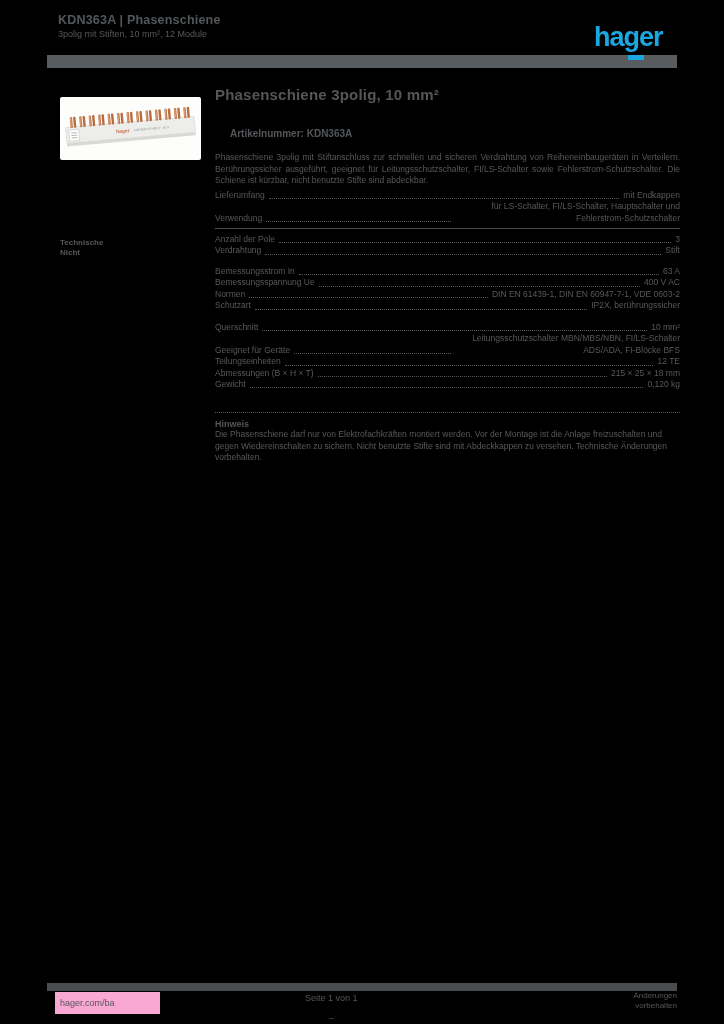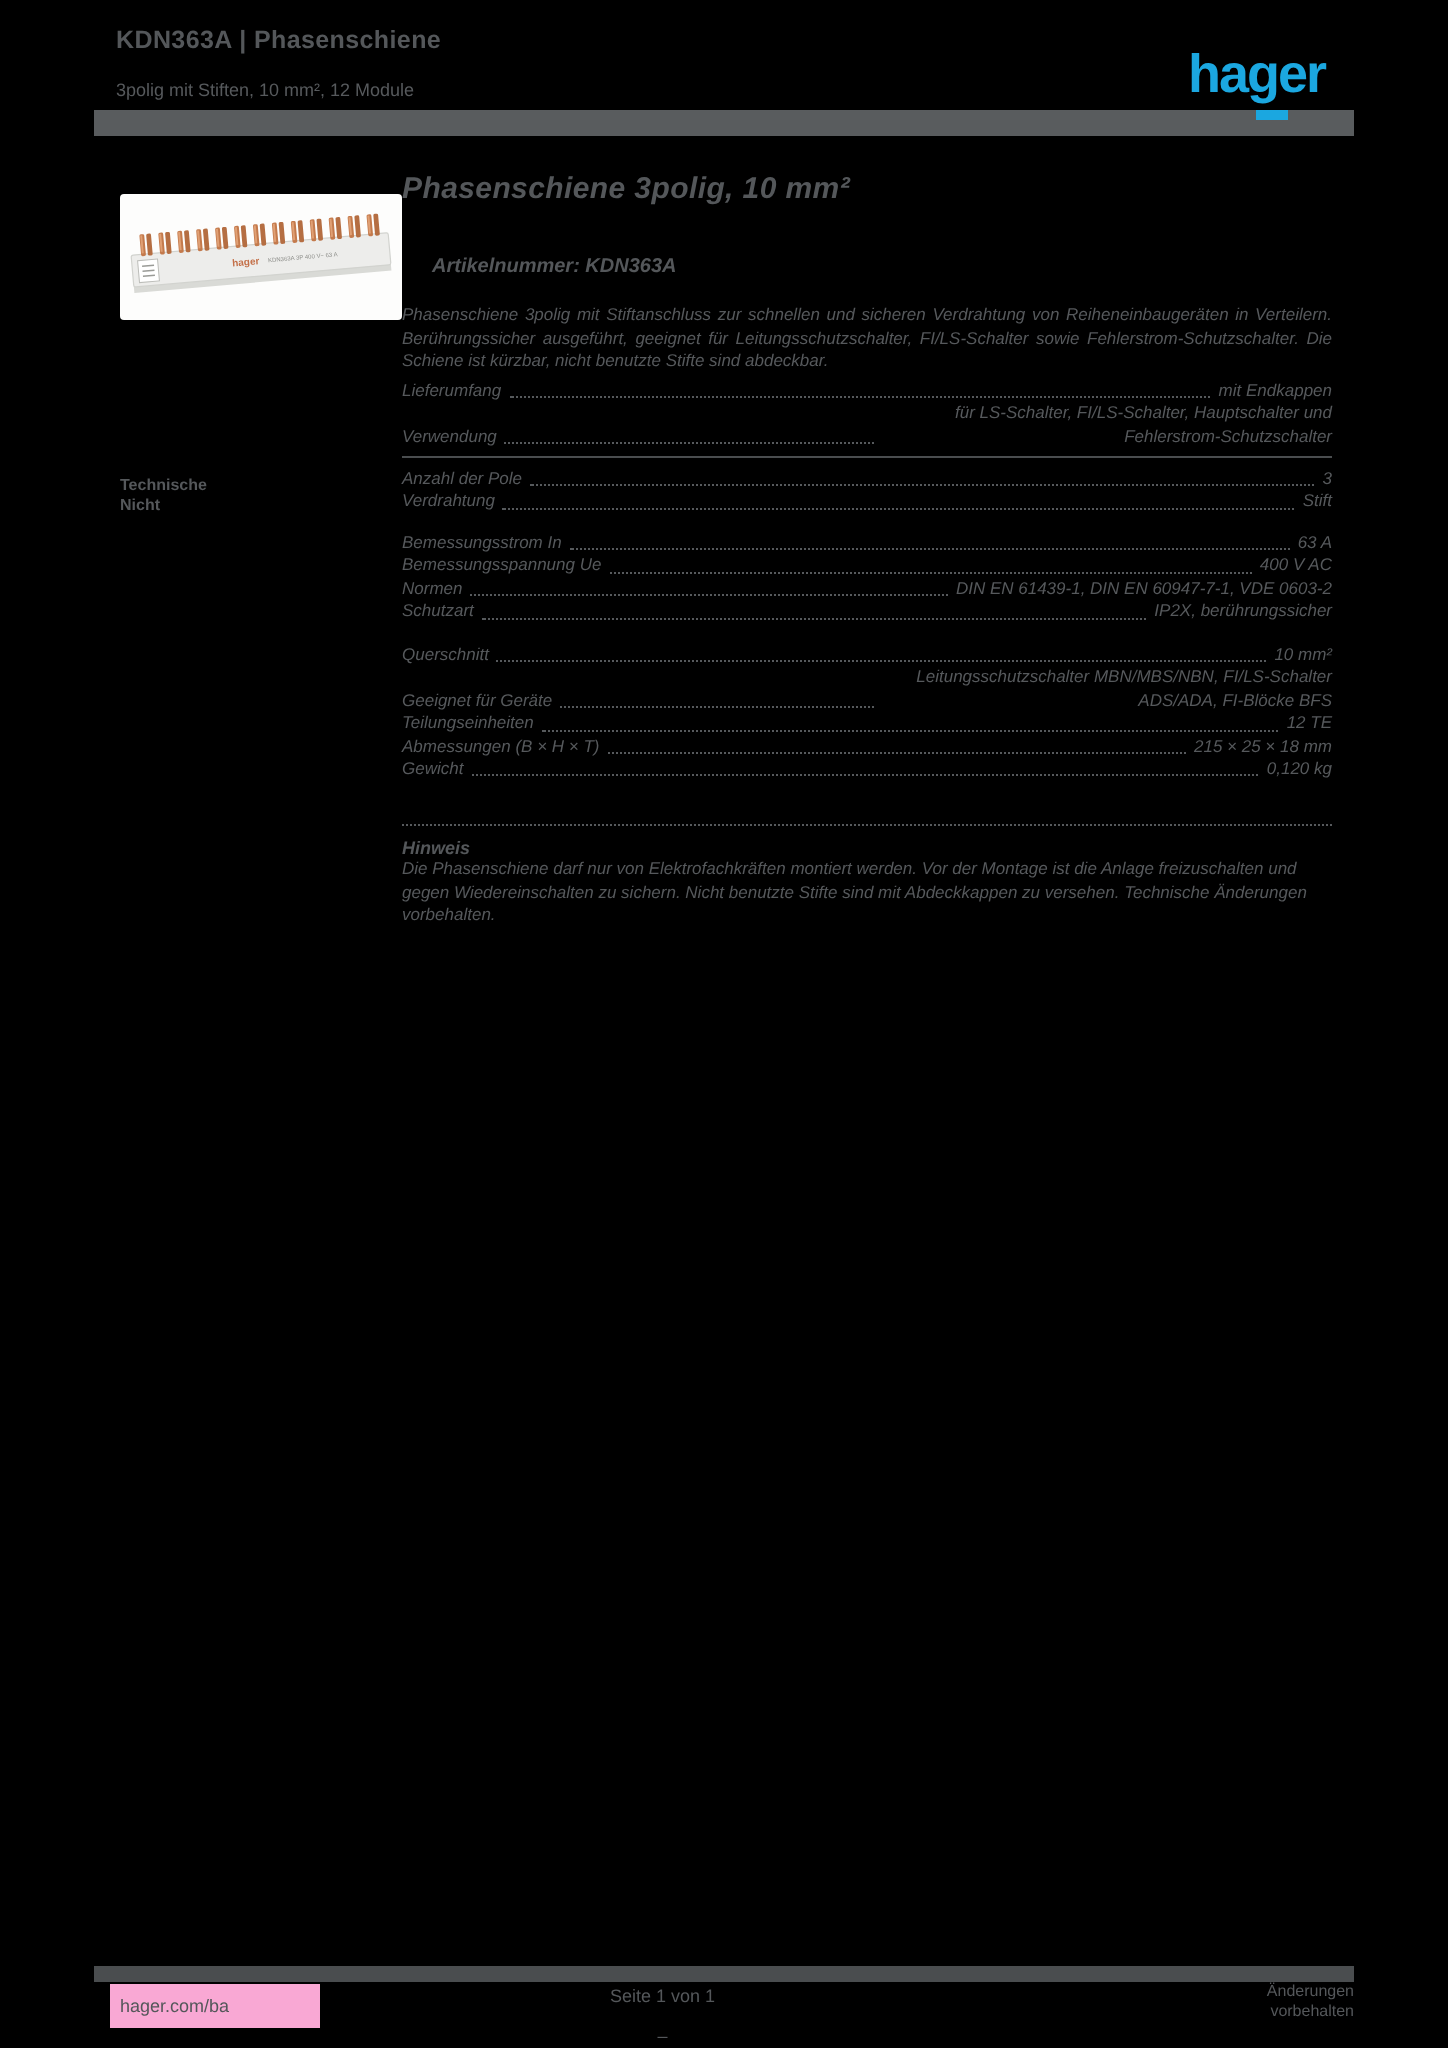--- a/index.html
+++ b/index.html
@@ -3,36 +3,36 @@
 <meta charset="utf-8">
 <style>
   * { margin:0; padding:0; box-sizing:border-box; }
   html,body { width:724px; height:1024px; background:#000; overflow:hidden;
               font-family:"Liberation Sans", sans-serif; }
   #canvas { position:relative; width:724px; height:1024px; background:#000; color:#56595c; }
 
   
   .hdr { position:absolute; left:58px; top:13px; width:340px; }
   .hdr-l1 { font-size:12.5px; font-weight:bold; color:#54575a; letter-spacing:.2px; }
-  .hdr-l2 { font-size:9px; margin-top:13px; color:#56595c; }
+  .hdr-l2 { font-size:9px; margin-top:2px; color:#56595c; }
   .hdr-l3 { font-size:7.5px; margin-top:4px; color:#53565a; }
   .logo { position:absolute; left:594px; top:22px; font-size:27px; font-weight:bold;
           letter-spacing:-1px; }
   .hdr-band { position:absolute; left:47px; top:55px; width:630px; height:13px; background:#595c5e; }
   .hdr-band-accent { position:absolute; left:628px; top:55px; width:16px; height:5px; }
 
   
   .photo { position:absolute; left:60px; top:97px; width:141px; height:63px; }
 
   
   .side-label { position:absolute; left:60px; top:238px; width:58px;
                 font-size:8px; font-weight:bold; line-height:10px; color:#55585b; }
 
   
-  .main { position:absolute; left:201px; top:86px; width:465px;font-style:italic; }
+  .main { position:absolute; left:215px; top:86px; width:465px; }
   .title { font-size:15px; font-weight:bold; color:#54575a; letter-spacing:.2px; }
   .subtitle { position:absolute; top:42px; font-size:10px; font-weight:bold; color:#54575a;margin-left:15px; }
   .desc { position:absolute; top:66px; width:465px; font-size:8.5px; line-height:11.5px;
           color:#56595c; text-align:justify; }
   .grp { position:absolute; width:465px; }
   .g1 { top:104px; } .g2 { top:148px; } .g3 { top:180px; } .g4 { top:236px; }
   .rule-solid { position:absolute; top:142px; width:465px; border-top:1px solid #4a4d4f; }
   .rule-dotted { position:absolute; top:326px; width:465px; border-top:1px dotted #56595c; }
   .row { display:flex; align-items:flex-end; font-size:8.5px; line-height:11.4px; color:#56595c; }
   .row .lbl { white-space:nowrap; }

